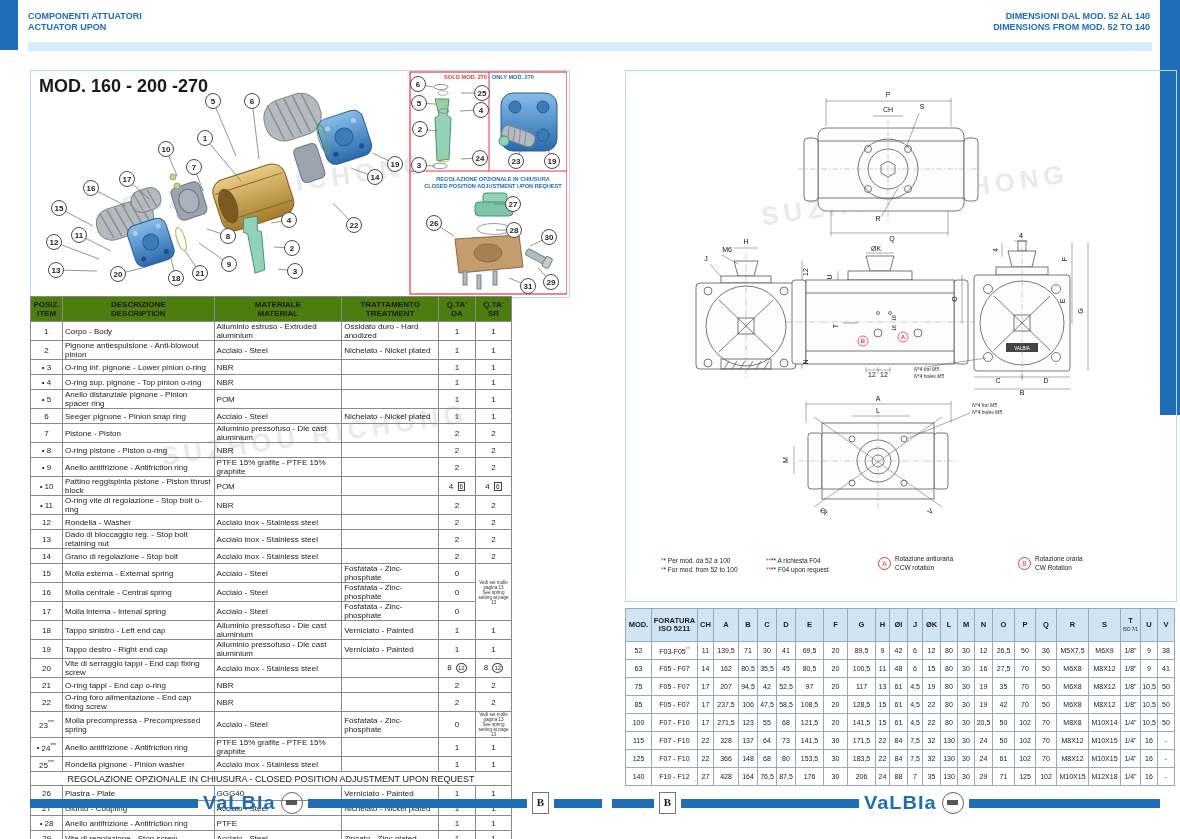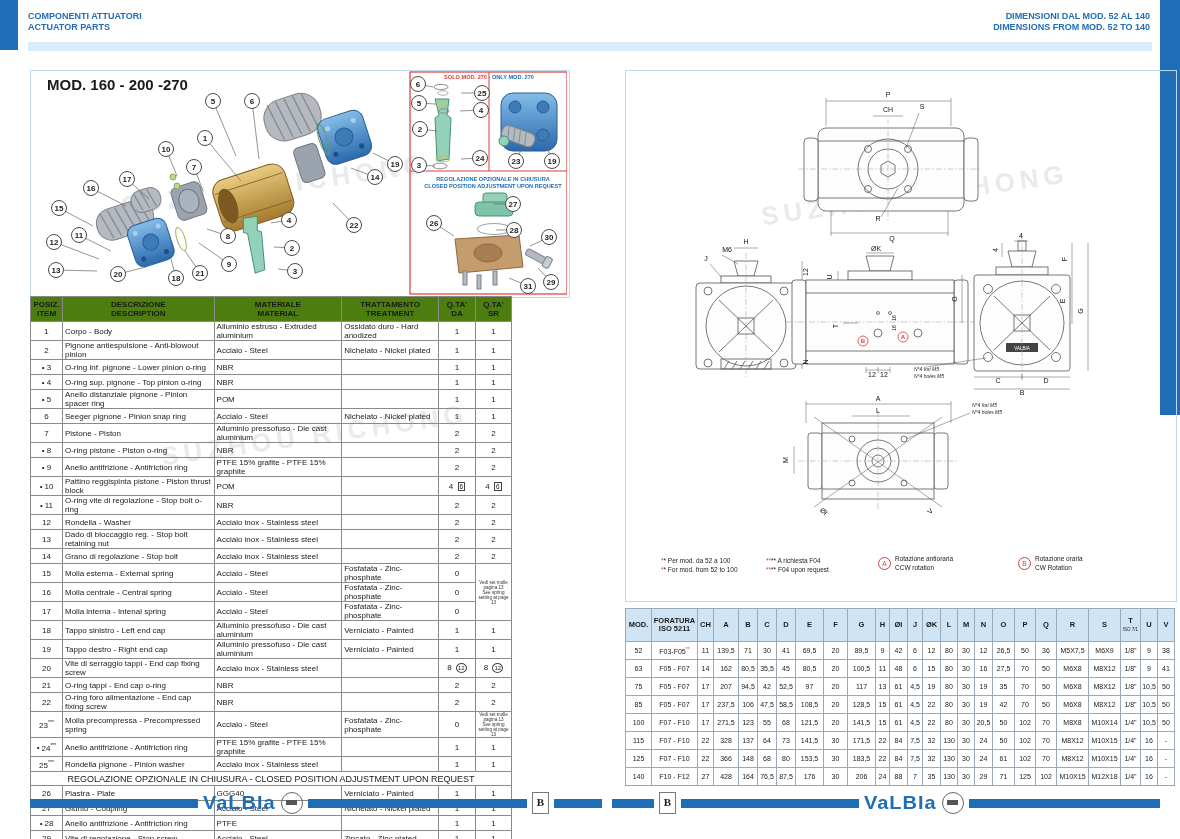--- a/index.html
+++ b/index.html
@@ -8,21 +8,21 @@
   .cornerbar{position:absolute;background:#1f6db6;}
   #bar-left{left:0;top:0;width:18px;height:50px;}
   #bar-right{right:0;top:0;width:20px;height:415px;}
   .hdr{position:absolute;top:11px;font-size:9px;font-weight:bold;color:#1f6db6;line-height:11px;}
   #hdr-left{left:28px;}
   #hdr-right{right:30px;text-align:right;}
   #band{position:absolute;left:28px;top:42px;width:1124px;height:9px;background:#d9ecf9;}
 
   
   #exploded-panel{position:absolute;left:30px;top:70px;width:538px;height:226px;border:1px solid #bcd9ee;}
-  #exploded-title{position:absolute;left:16px;top:5px;font-size:15px;font-weight:bold;z-index:3;}
+  #exploded-title{position:absolute;left:8px;top:5px;font-size:18px;font-weight:bold;z-index:3;}
   #exploded-svg{position:absolute;left:0;top:0;}
   .blc{fill:#fff;stroke:#4a4a4a;stroke-width:1;}
   .blt{font-size:8px;font-weight:600;text-anchor:middle;fill:#222;}
   .bln{stroke:#666;stroke-width:0.7;}
   .solo-red{fill:#e03a3a;}
   .solo-blue{fill:#1f6db6;}
   .boxtitle{font-size:5.6px;font-weight:bold;text-anchor:middle;}
   .regtitle{font-size:5.6px;font-weight:bold;text-anchor:middle;fill:#1f6db6;}
 
   
@@ -83,21 +83,21 @@
 </head>
 <body>
 
 <div class="page">
 
   <div id="bar-left" class="cornerbar"></div>
   <div id="bar-right" class="cornerbar"></div>
 
   <div id="hdr-left" class="hdr">
     <div>COMPONENTI ATTUATORI</div>
-    <div>ACTUATOR PARTS</div>
+    <div>ACTUATOR UPON</div>
   </div>
   <div id="hdr-right" class="hdr">
     <div>DIMENSIONI DAL MOD. 52 AL 140</div>
     <div>DIMENSIONS FROM MOD. 52 TO 140</div>
   </div>
   <div id="band"></div>
 
   <div class="wm" style="left:120px;top:170px;">SUZHOU RICHONG</div>
   <div class="wm" style="left:160px;top:420px;">SUZHOU RICHONG</div>
   <div class="wm" style="left:760px;top:180px;">SUZHOU RICHONG</div>

